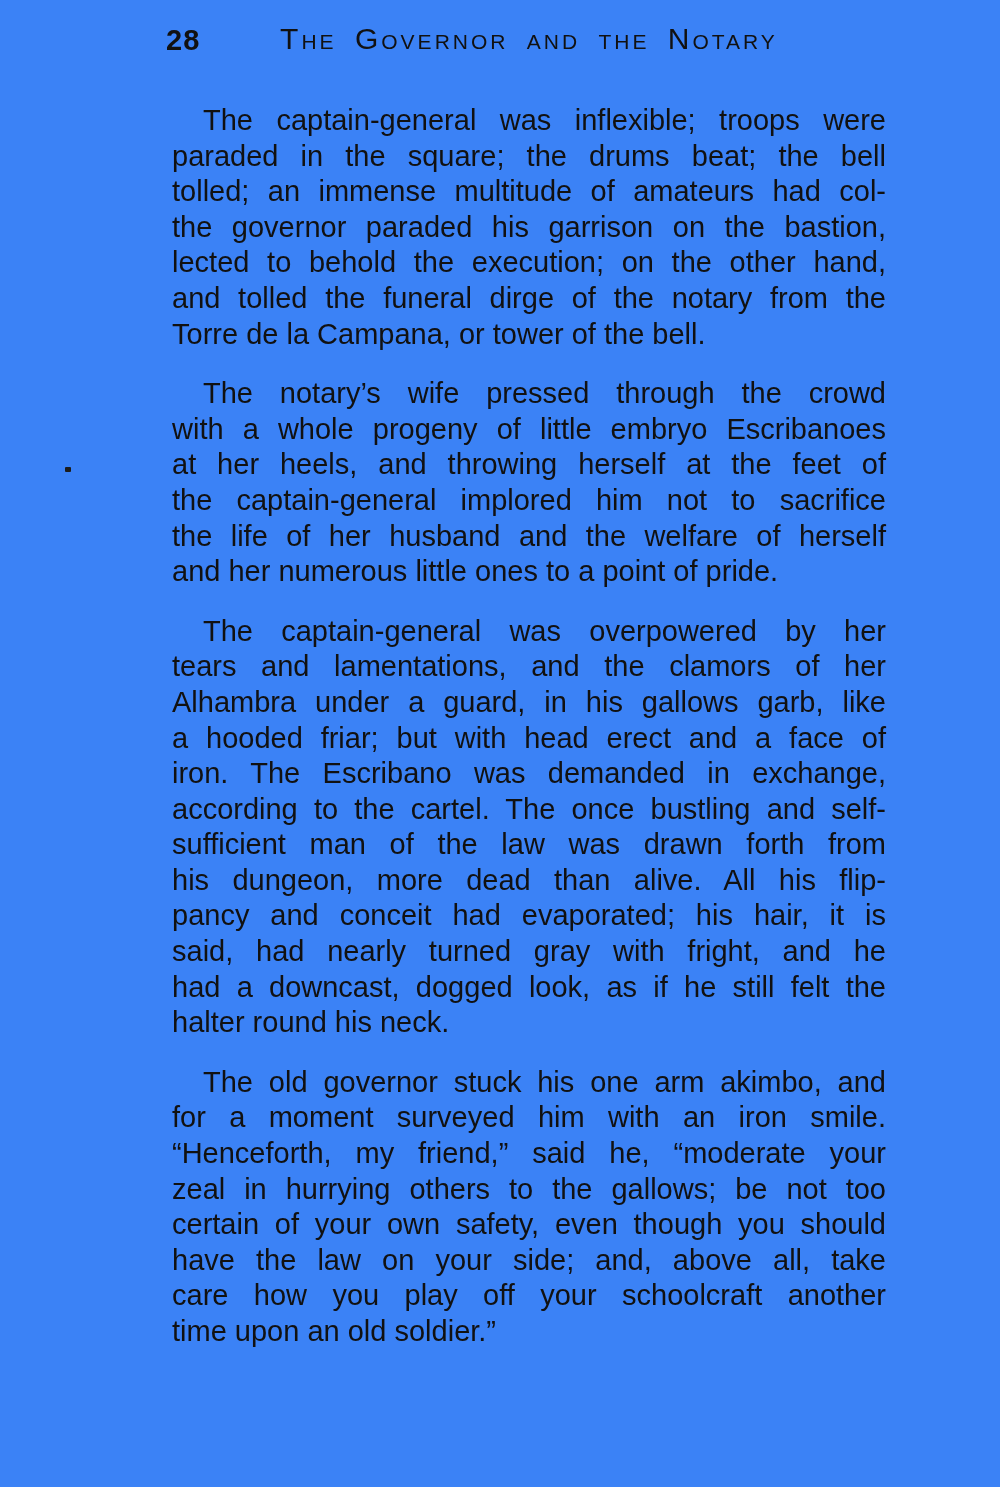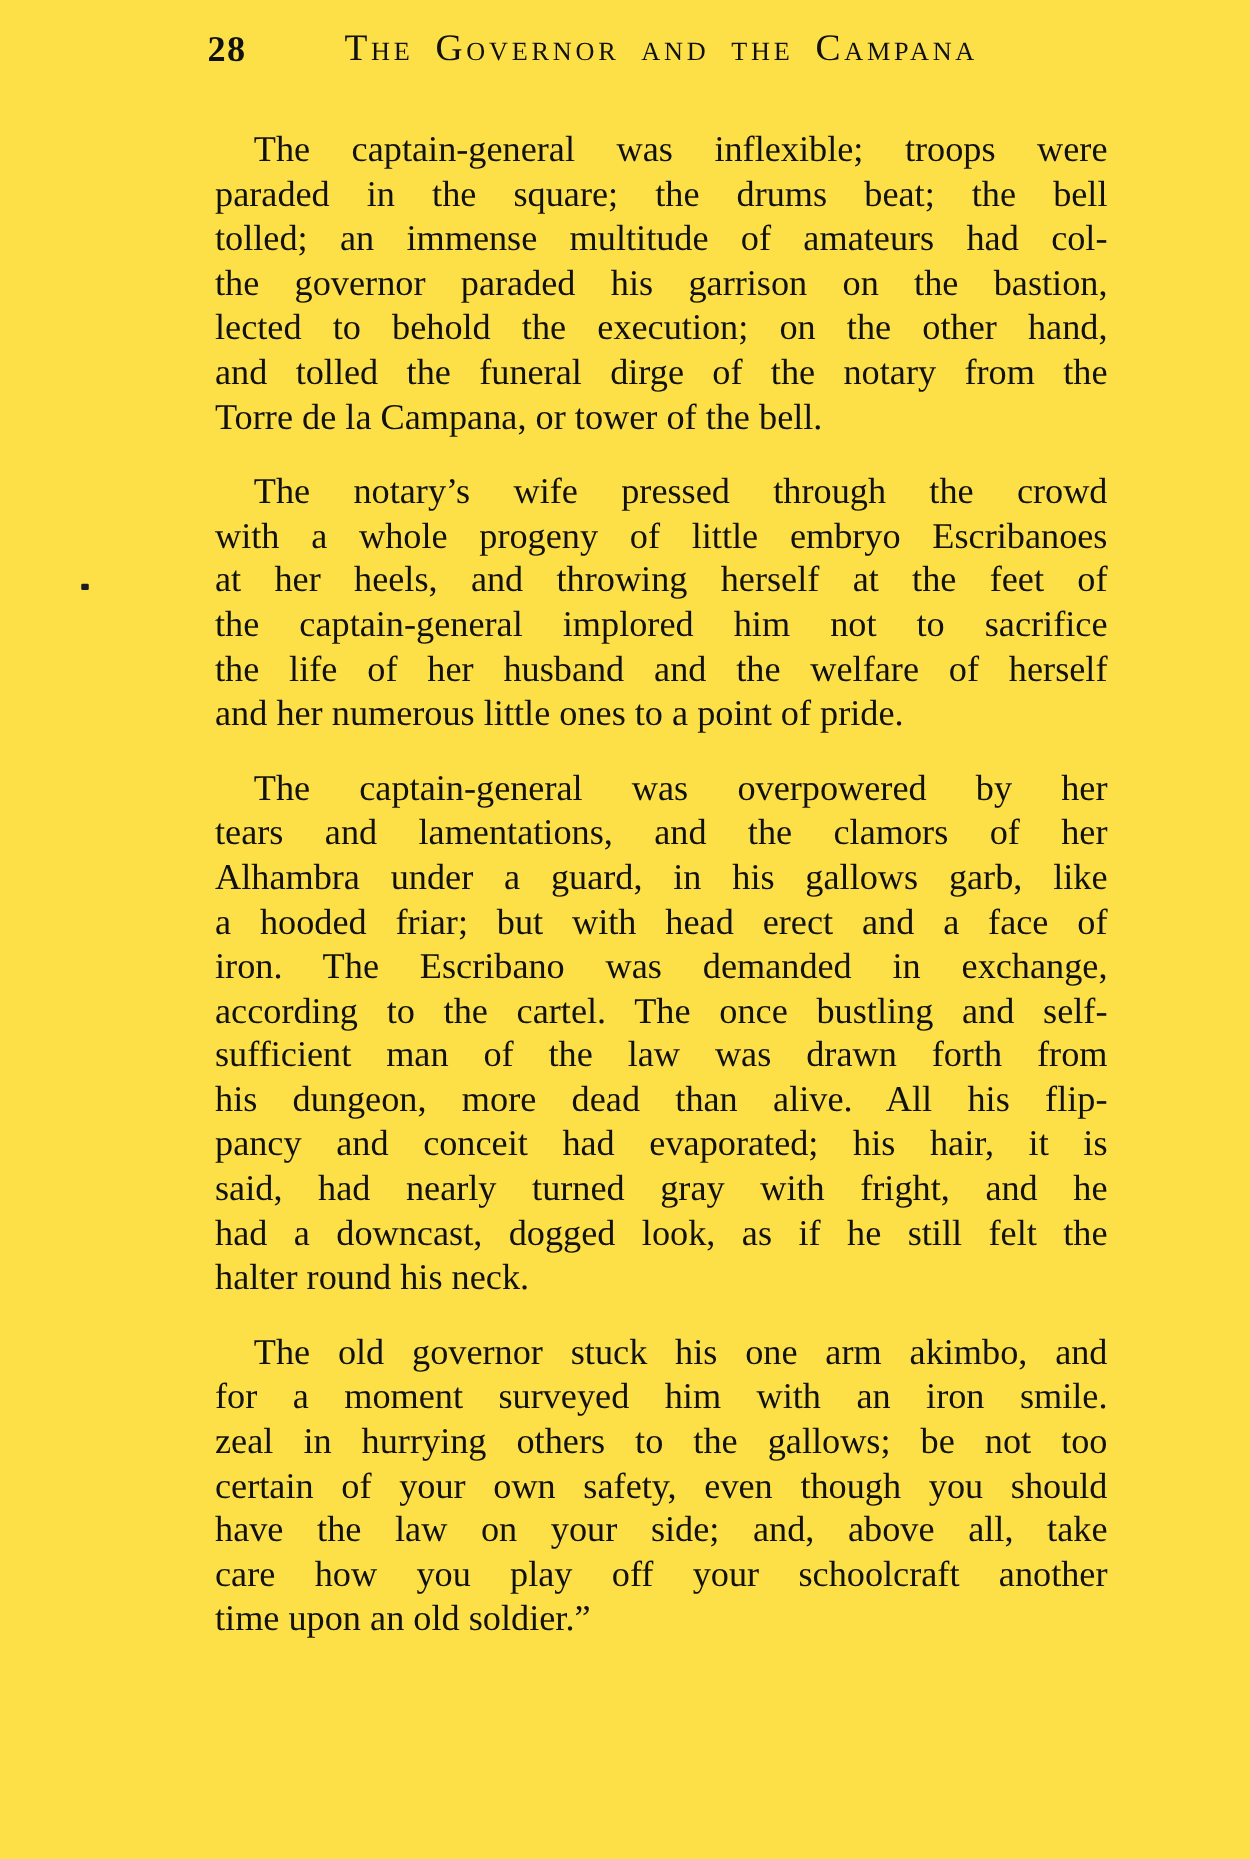--- a/index.html
+++ b/index.html
@@ -4,23 +4,23 @@
 <style>
   html, body {
     margin: 0;
     padding: 0;
     background: #ffffff;
   }
   .page {
     position: relative;
     width: 1000px;
     height: 1487px;
-    background: #fde047;
+    background: #3b82f6;
     overflow: hidden;
-    font-family: Liberation Serif, serif;
+    font-family: Liberation Sans, sans-serif;
     color: #111111;
   }
   .running-head {
     position: absolute;
     top: 22px;
     left: 172px;
     width: 714px;
     height: 40px;
   }
   .page-num {
@@ -73,21 +73,21 @@
     background: #1c1c1c;
     border-radius: 1px;
   }
 </style>
 </head>
 <body>
 
 <div class="page">
   <header class="running-head">
     <span class="page-num">28</span>
-    <span class="head-title">The Governor and the Campana</span>
+    <span class="head-title">The Governor and the Notary</span>
   </header>
 
   <main class="body-text">
       <div class="line indent">The captain-general was inflexible; troops were</div>
       <div class="line">paraded in the square; the drums beat; the bell</div>
       <div class="line">tolled; an immense multitude of amateurs had col-</div>
       <div class="line">the governor paraded his garrison on the bastion,</div>
       <div class="line">lected to behold the execution; on the other hand,</div>
       <div class="line">and tolled the funeral dirge of the notary from the</div>
       <div class="line last">Torre de la Campana, or tower of the bell.</div>
@@ -104,20 +104,21 @@
       <div class="line">iron. The Escribano was demanded in exchange,</div>
       <div class="line">according to the cartel. The once bustling and self-</div>
       <div class="line">sufficient man of the law was drawn forth from</div>
       <div class="line">his dungeon, more dead than alive. All his flip-</div>
       <div class="line">pancy and conceit had evaporated; his hair, it is</div>
       <div class="line">said, had nearly turned gray with fright, and he</div>
       <div class="line">had a downcast, dogged look, as if he still felt the</div>
       <div class="line last">halter round his neck.</div>
       <div class="line indent">The old governor stuck his one arm akimbo, and</div>
       <div class="line">for a moment surveyed him with an iron smile.</div>
+      <div class="line">“Henceforth, my friend,” said he, “moderate your</div>
       <div class="line">zeal in hurrying others to the gallows; be not too</div>
       <div class="line">certain of your own safety, even though you should</div>
       <div class="line">have the law on your side; and, above all, take</div>
       <div class="line">care how you play off your schoolcraft another</div>
       <div class="line last">time upon an old soldier.”</div>
     </main>
 
   <div class="speck"></div>
 </div>
 

